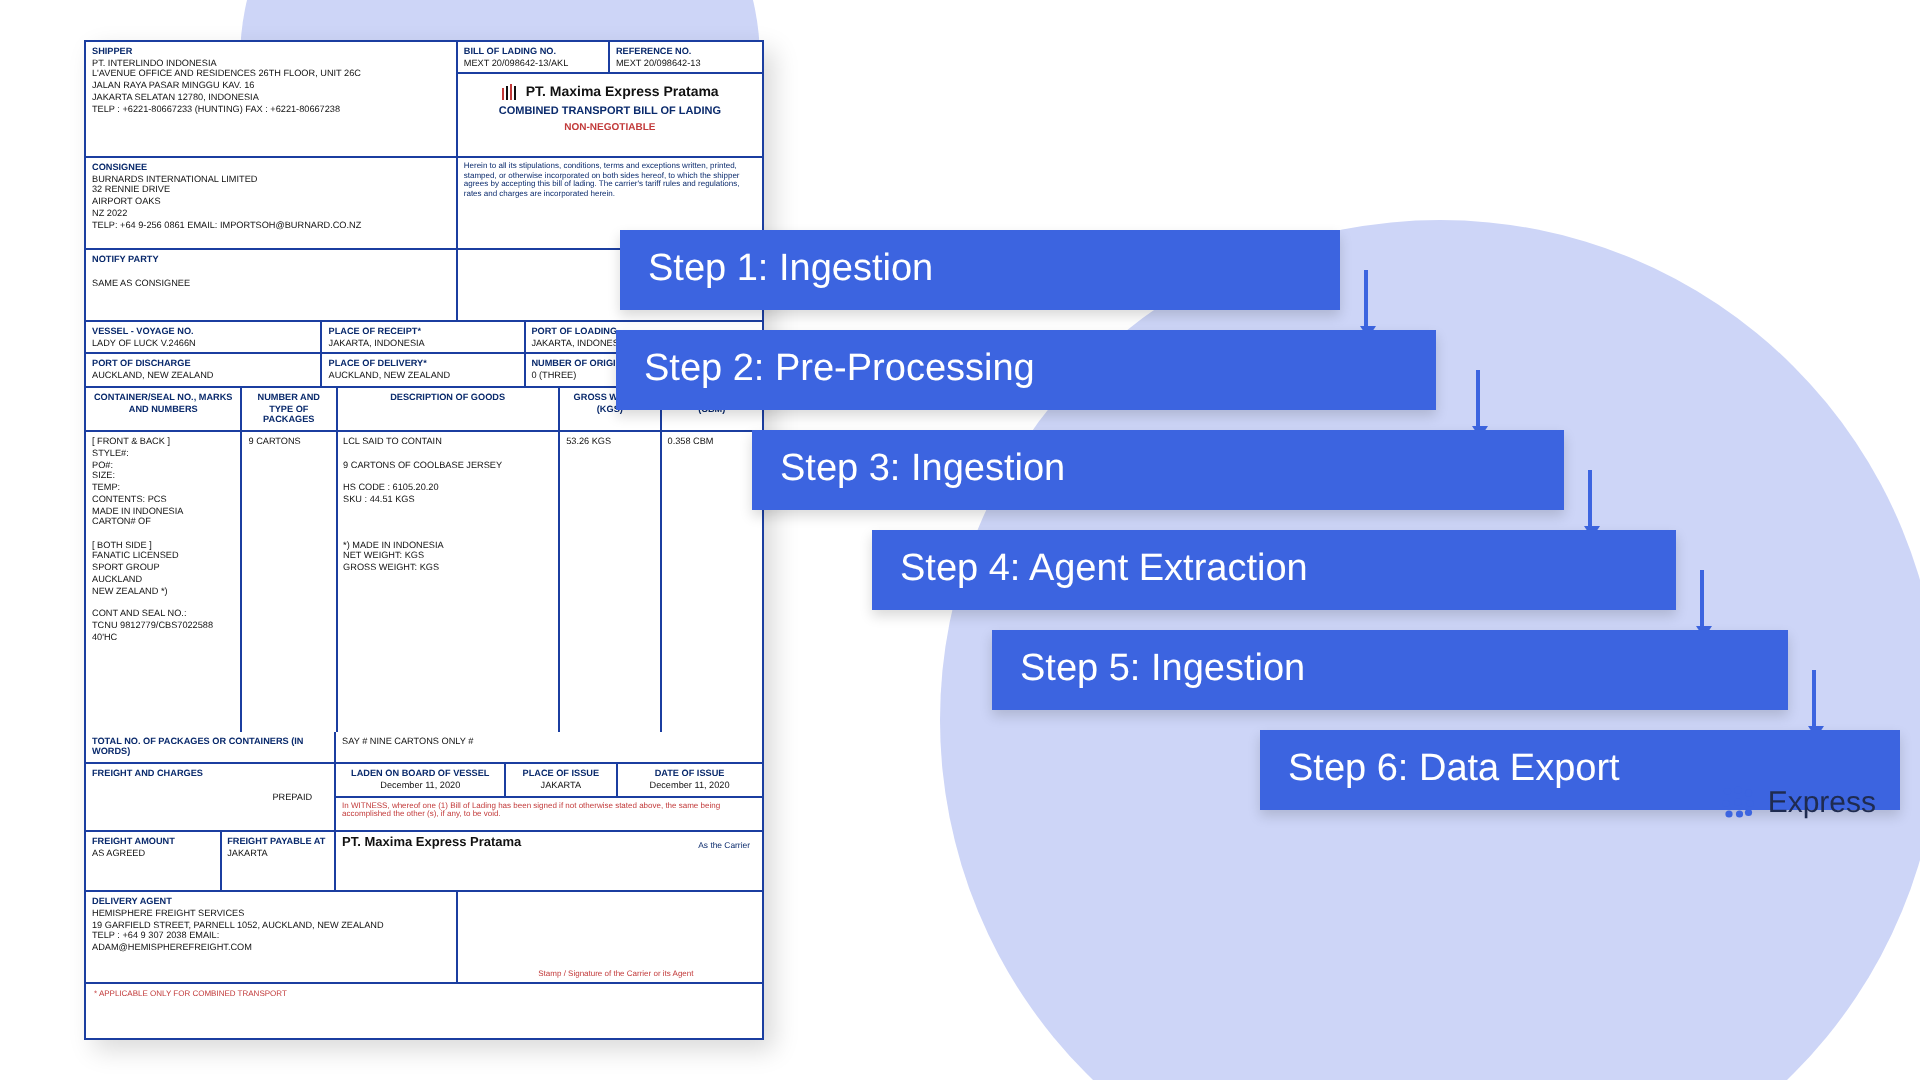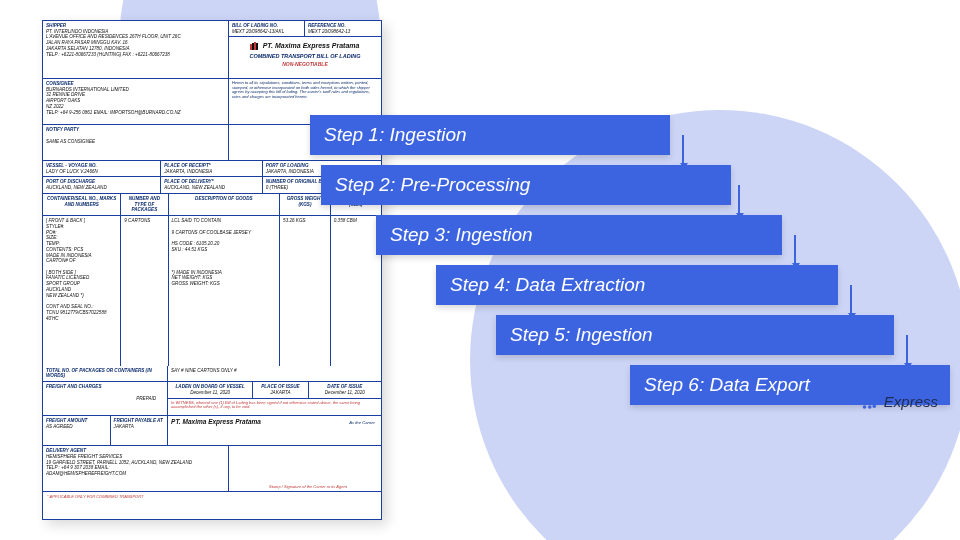--- a/index.html
+++ b/index.html
@@ -1,17 +1,17 @@
 <!DOCTYPE html>
 <html><head>
 <meta charset="utf-8">
 <style>
   * { box-sizing: border-box; margin: 0; padding: 0; }
   html, body { width: 960px; height: 540px; overflow: hidden; font-family: Arial, Helvetica, sans-serif; background: #fff; }
-  .canvas { position: relative; width: 960px; height: 424px; font-style: italic; }
+  .canvas { position: relative; width: 960px; height: 424px; }
 
   
   .bg-circle { position: absolute; border-radius: 50%; background: #cdd5f7; z-index: 0; }
   .circle-a { width: 260px; height: 260px; left: 120px; top: -100px; }
   .circle-b { width: 500px; height: 500px; left: 470px; top: 110px; }
 
   
   .doc {
     position: absolute;
     left: 42px; top: 20px;
@@ -305,27 +305,27 @@
     </div>
 
     <div class="footer-note">* APPLICABLE ONLY FOR COMBINED TRANSPORT</div>
 
   </div>
 
   <div id="steps-container">
       <div class="step" style="left: 310px; top: 115px; width: 360px;">Step 1: Ingestion</div>
       <div class="connector" style="left: 670px; top: 135px; height: 50px;"></div>
       <div class="arrowhead" style="left: 680px; top: 163px; transform: none;"></div>
-      <div class="step" style="left: 321px; top: 165px; width: 410px; text-align: center;">Step 2: Pre-Processing</div>
+      <div class="step" style="left: 308px; top: 165px; width: 410px; text-align: center;">Step 2: Pre-Processing</div>
       <div class="connector" style="left: 726px; top: 185px; height: 50px;"></div>
       <div class="arrowhead" style="left: 736px; top: 213px; transform: none;"></div>
       <div class="step" style="left: 376px; top: 215px; width: 406px;">Step 3: Ingestion</div>
       <div class="connector" style="left: 782px; top: 235px; height: 50px;"></div>
       <div class="arrowhead" style="left: 792px; top: 263px; transform: none;"></div>
-      <div class="step" style="left: 436px; top: 265px; width: 402px;">Step 4: Data Extraction</div>
+      <div class="step" style="left: 436px; top: 265px; width: 402px;">Step 4: Agent Extraction</div>
       <div class="connector" style="left: 838px; top: 285px; height: 50px;"></div>
       <div class="arrowhead" style="left: 848px; top: 313px; transform: none;"></div>
       <div class="step" style="left: 496px; top: 315px; width: 398px;">Step 5: Ingestion</div>
       <div class="connector" style="left: 894px; top: 335px; height: 50px;"></div>
       <div class="arrowhead" style="left: 904px; top: 363px; transform: none;"></div>
       <div class="step" style="left: 630px; top: 365px; width: 320px;">Step 6: Data Export</div>
     </div>
 
   <div class="brand">
     <svg viewBox="0 0 24 24">

